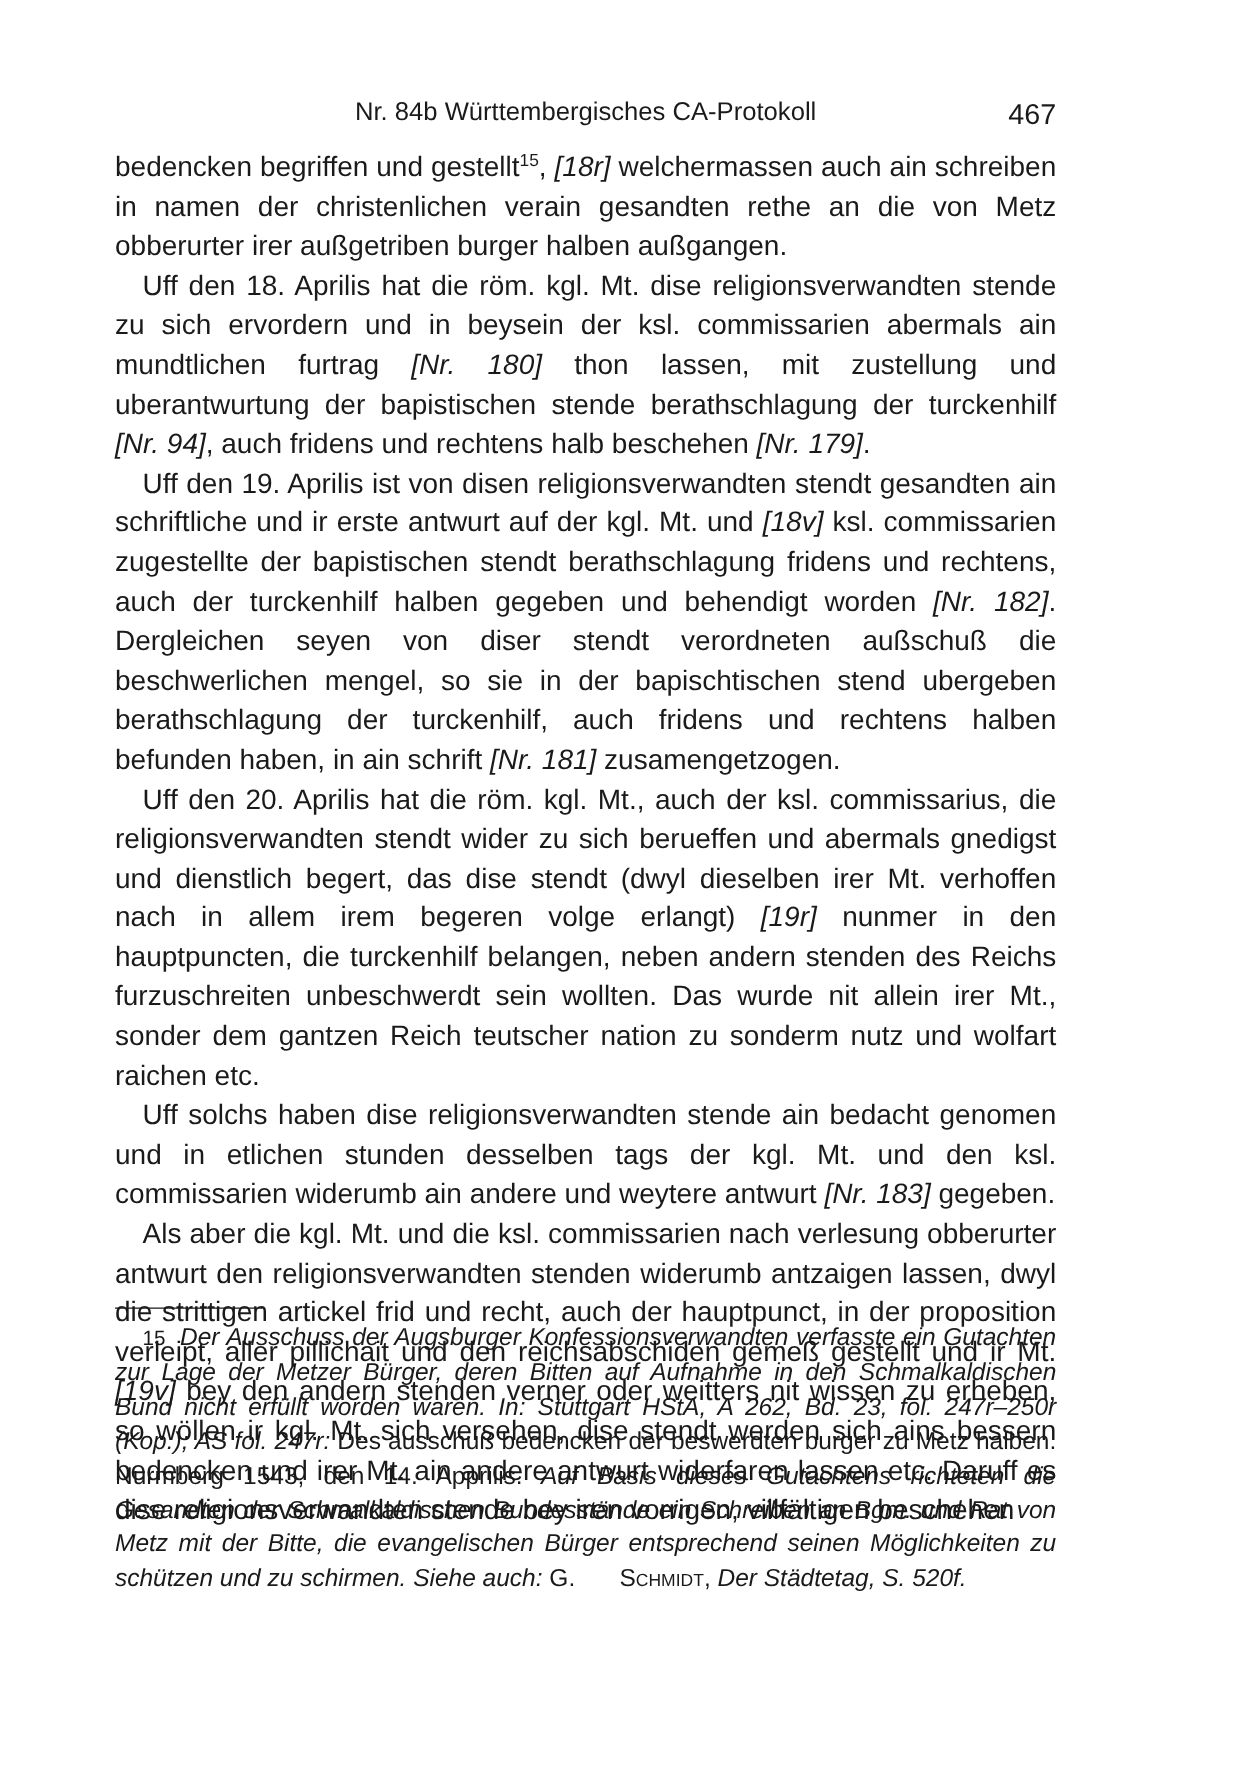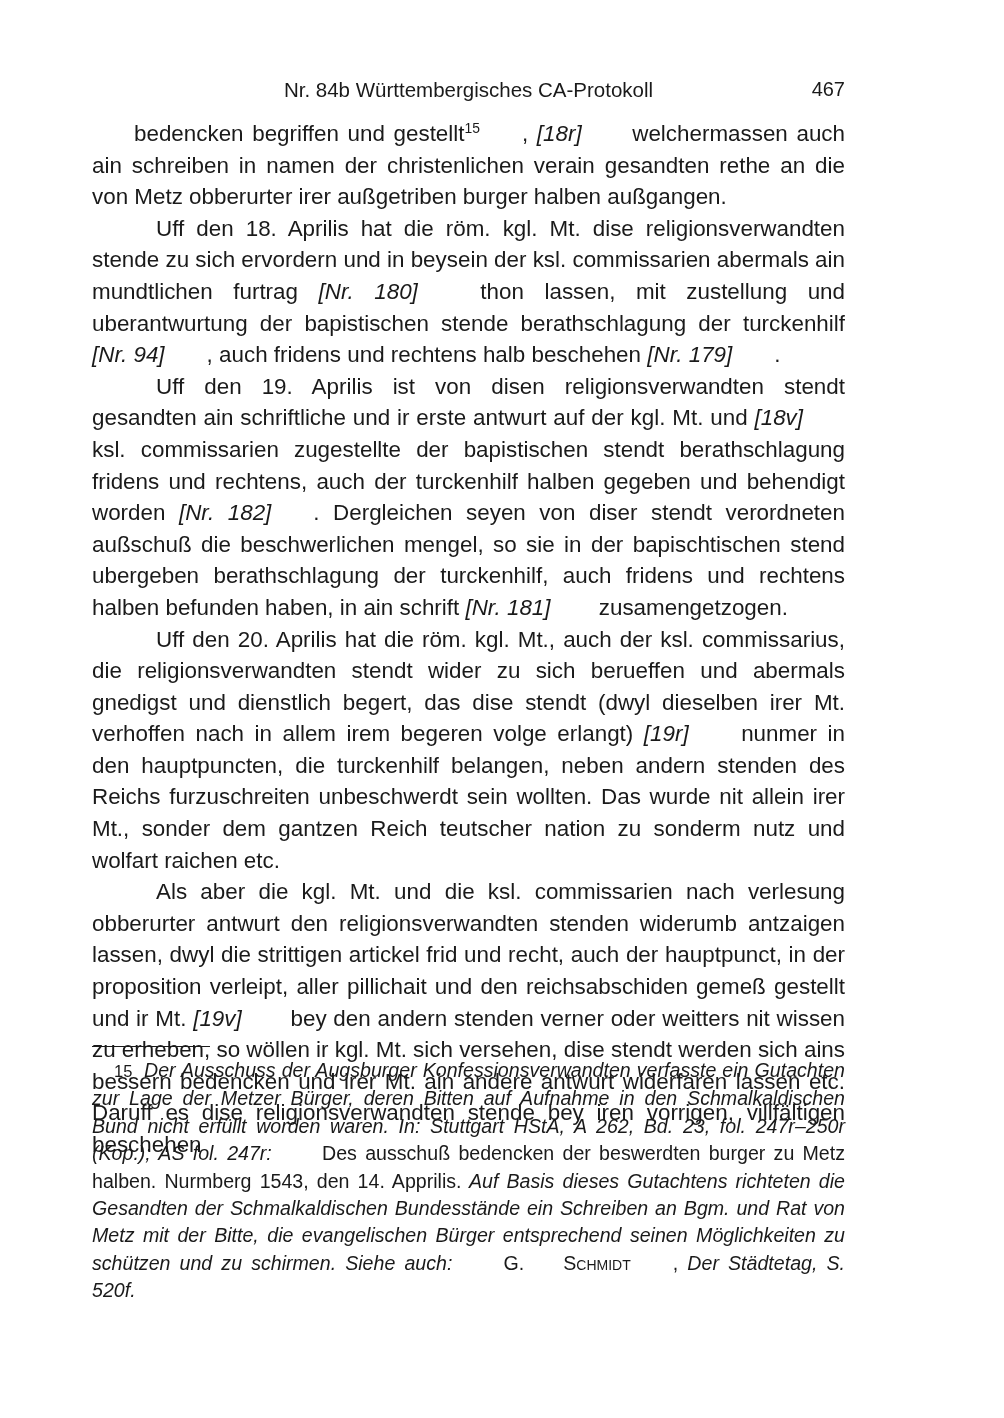--- a/index.html
+++ b/index.html
@@ -30,21 +30,21 @@
     justify-content: center;
     font-size: 20.5px;
   }
   .running-head .rh-title {
     white-space: nowrap;
   }
   .running-head .rh-folio {
     position: absolute;
     right: 0;
     top: 0;
-    font-size: 20px;
+    font-size: 23px;
   }
 
   
   .textblock {
     position: absolute;
     left: 92px;
     top: 118px;
     width: 753px;
   }
   p.para {
@@ -100,38 +100,38 @@
     font-size: 16.5px;
     vertical-align: baseline;
   }
   .sc {
     font-variant: small-caps;
     font-style: normal;
     margin-left: 30px;
   }
   .rm {
     font-style: normal;
-    margin-left: 42px;
   }
 </style>
 </head>
 <body>
 
 <div class="page">
 
   <div class="running-head">
     <span class="rh-title">Nr. 84b Württembergisches CA-Protokoll</span>
     <span class="rh-folio">467</span>
   </div>
 
   <div class="textblock">
       <p class="para"><span class="rm">bedencken begriffen und gestellt</span><sup class="fnref">15</sup><span class="rm">, </span><span class="it">[18r]</span><span class="rm"> welchermassen auch ain schreiben in namen der christenlichen verain gesandten rethe an die von Metz obberurter irer außgetriben burger halben außgangen.</span></p>
       <p class="para indent"><span class="rm">Uff den 18. Aprilis hat die röm. kgl. Mt. dise religionsverwandten stende zu sich ervordern und in beysein der ksl. commissarien abermals ain mundtlichen furtrag </span><span class="it">[Nr. 180]</span><span class="rm"> thon lassen, mit zustellung und uberantwurtung der bapistischen stende berathschlagung der turckenhilf </span><span class="it">[Nr. 94]</span><span class="rm">, auch fridens und rechtens halb beschehen </span><span class="it">[Nr. 179]</span><span class="rm">.</span></p>
       <p class="para indent"><span class="rm">Uff den 19. Aprilis ist von disen religionsverwandten stendt gesandten ain schriftliche und ir erste antwurt auf der kgl. Mt. und </span><span class="it">[18v]</span><span class="rm"> ksl. commissarien zugestellte der bapistischen stendt berathschlagung fridens und rechtens, auch der turckenhilf halben gegeben und behendigt worden </span><span class="it">[Nr. 182]</span><span class="rm">. Dergleichen seyen von diser stendt verordneten außschuß die beschwerlichen mengel, so sie in der bapischtischen stend ubergeben berathschlagung der turckenhilf, auch fridens und rechtens halben befunden haben, in ain schrift </span><span class="it">[Nr. 181]</span><span class="rm"> zusamengetzogen.</span></p>
       <p class="para indent"><span class="rm">Uff den 20. Aprilis hat die röm. kgl. Mt., auch der ksl. commissarius, die religionsverwandten stendt wider zu sich berueffen und abermals gnedigst und dienstlich begert, das dise stendt (dwyl dieselben irer Mt. verhoffen nach in allem irem begeren volge erlangt) </span><span class="it">[19r]</span><span class="rm"> nunmer in den hauptpuncten, die turckenhilf belangen, neben andern stenden des Reichs furzuschreiten unbeschwerdt sein wollten. Das wurde nit allein irer Mt., sonder dem gantzen Reich teutscher nation zu sonderm nutz und wolfart raichen etc.</span></p>
+      <p class="para indent"><span class="rm">Uff solchs haben dise religionsverwandten stende ain bedacht genomen und in etlichen stunden desselben tags der kgl. Mt. und den ksl. commissarien widerumb ain andere und weytere antwurt </span><span class="it">[Nr. 183]</span><span class="rm"> gegeben.</span></p>
       <p class="para indent"><span class="rm">Als aber die kgl. Mt. und die ksl. commissarien nach verlesung obberurter antwurt den religionsverwandten stenden widerumb antzaigen lassen, dwyl die strittigen artickel frid und recht, auch der hauptpunct, in der proposition verleipt, aller pillichait und den reichsabschiden gemeß gestellt und ir Mt. </span><span class="it">[19v]</span><span class="rm"> bey den andern stenden verner oder weitters nit wissen zu erheben, so wöllen ir kgl. Mt. sich versehen, dise stendt werden sich ains bessern bedencken und irer Mt. ain andere antwurt widerfaren lassen etc. Daruff es dise religionsverwandten stende bey iren vorrigen, villfältigen beschehen</span></p>
     </div>
 
   <div class="footnotes">
     <div class="fn-rule"></div>
     <div class="fn-list">
         <p class="footnote"><span class="fn-num">15</span><span class="it">Der Ausschuss der Augsburger Konfessionsverwandten verfasste ein Gutachten zur Lage der Metzer Bürger, deren Bitten auf Aufnahme in den Schmalkaldischen Bund nicht erfüllt worden waren. In: Stuttgart HStA, A 262, Bd. 23, fol. 247r–250r (Kop.); AS fol. 247r:</span><span class="rm"> Des ausschuß bedencken der beswerdten burger zu Metz halben. Nurmberg 1543, den 14. Apprilis.</span><span class="it"> Auf Basis dieses Gutachtens richteten die Gesandten der Schmalkaldischen Bundesstände ein Schreiben an Bgm. und Rat von Metz mit der Bitte, die evangelischen Bürger entsprechend seinen Möglichkeiten zu schützen und zu schirmen. Siehe auch:</span><span class="rm"> G. </span><span class="sc">Schmidt</span><span class="rm">, </span><span class="it">Der Städtetag, S. 520f.</span></p>
       </div>
   </div>
 

